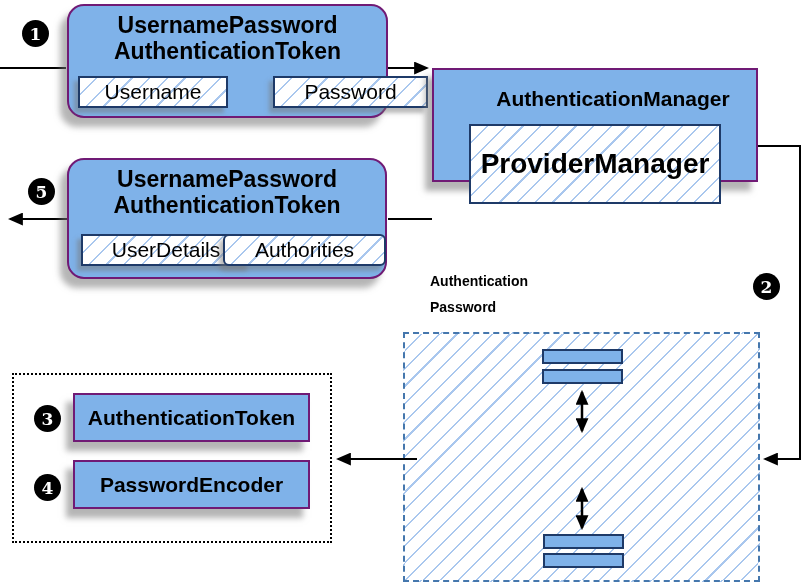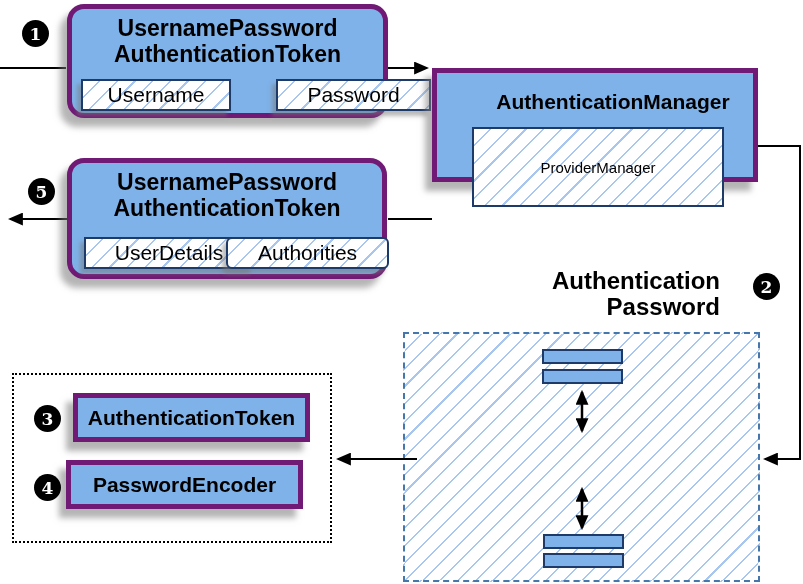--- a/index.html
+++ b/index.html
@@ -4,40 +4,40 @@
 <style>
   html,body{margin:0;padding:0;background:#ffffff;}
   .canvas{
     position:relative;width:803px;height:584px;background:#ffffff;overflow:hidden;
     font-family:"Liberation Sans", sans-serif;color:#000;
   }
   .connectors{position:absolute;left:0;top:0;z-index:2;}
 
   
   .node{
-    position:absolute;background:#7fb2e9;border:5px solid #701a75;box-sizing:border-box;
+    position:absolute;background:#7fb2e9;border:2px solid #701a75;box-sizing:border-box;
     z-index:3;box-shadow:-7px 9px 6px rgba(120,120,120,.55);
   }
   .rounded{border-radius:17px;}
   .node-title{font-weight:bold;font-size:23px;line-height:26px;text-align:center;margin-top:6px;}
   .flex-center{display:flex;align-items:center;justify-content:center;font-weight:bold;}
 
   
   .hatch{
     background-color:#fff;
     background-image:repeating-linear-gradient(135deg, rgba(0,0,0,0) 0px, rgba(0,0,0,0) 11px, #a9c7ee 11px, #a9c7ee 12.5px);
   }
   .field{
     position:absolute;border:2px solid #1e3a68;box-sizing:border-box;
     display:flex;align-items:center;justify-content:center;
     font-weight:normal;font-size:21px;box-shadow:-4px 5px 4px rgba(120,120,120,.5);
   }
   .inner-box{
     position:absolute;border:2px solid #1e3a68;box-sizing:border-box;
-    display:flex;align-items:center;justify-content:center;font-weight:normal;font-size:15px;
+    display:flex;align-items:center;justify-content:center;font-weight:bold;font-size:28px;
   }
 
   
   .dashed-box{
     position:absolute;left:403px;top:332px;width:357px;height:250px;box-sizing:border-box;
     border:2.5px dashed #4577ad;z-index:1;
   }
   .dotted-box{
     position:absolute;left:12px;top:373px;width:320px;height:170px;box-sizing:border-box;
     border:2.5px dotted #000;background:#fff;z-index:1;
@@ -48,22 +48,22 @@
     box-sizing:border-box;z-index:3;
   }
 
   .badge{
     position:absolute;width:27px;height:27px;border-radius:50%;background:#000;color:#fff;
     display:flex;align-items:center;justify-content:center;font-weight:bold;font-size:17px;
     z-index:4;font-family:"DejaVu Serif", serif;
   }
 
   .providers-heading{
-    position:absolute;left:420px;top:268px;width:300px;text-align:right;
-    font-weight:bold;font-size:24px;line-height:26px;z-index:3;
+    position:absolute;left:430px;top:268px;width:300px;text-align:left;
+    font-weight:bold;font-size:14px;line-height:26px;z-index:3;
   }
 </style>
 </head>
 <body>
 
 <div class="canvas">
 
   <svg class="connectors" width="803" height="584" viewBox="0 0 803 584">
     <defs>
       <marker id="arrow" viewBox="0 0 14 12" refX="12" refY="6" markerWidth="15" markerHeight="13" markerUnits="userSpaceOnUse" orient="auto-start-reverse">
@@ -120,15 +120,15 @@
   <div class="bar" style="left:542px;top:369px;"></div>
 
 
   <div class="bar" style="left:543px;top:534px;"></div>
   <div class="bar" style="left:543px;top:553px;"></div>
 
   <div class="dotted-box"></div>
 
   <div class="node flex-center" style="left:73px;top:393px;width:237px;height:49px;font-size:21px;">AuthenticationToken</div>
 
-  <div class="node flex-center" style="left:66px;top:460px;width:237px;height:49px;font-size:21px;">PasswordEncoder</div>
+  <div class="node flex-center" style="left:73px;top:460px;width:237px;height:49px;font-size:21px;">PasswordEncoder</div>
 
 </div>
 
 </body></html>

